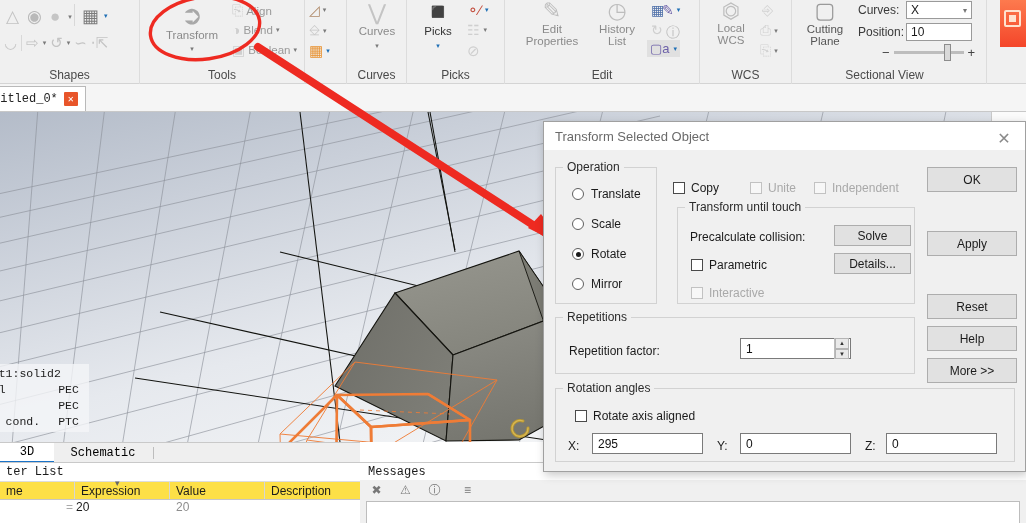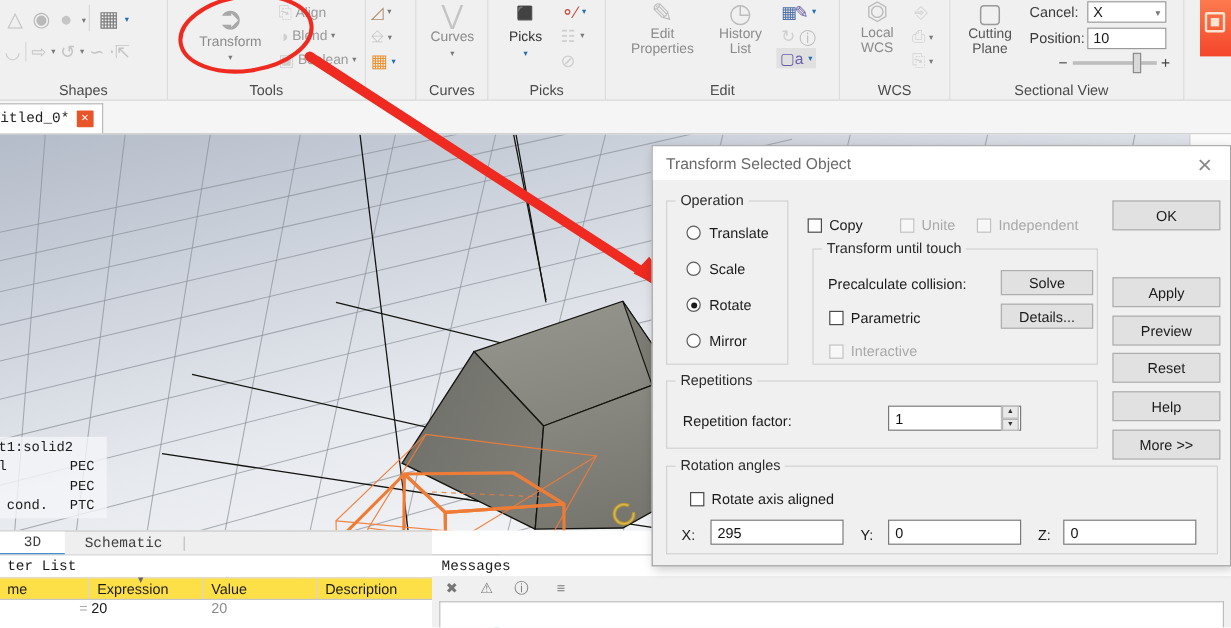--- a/index.html
+++ b/index.html
@@ -102,21 +102,21 @@
   .annot { position: absolute; left: 0; top: 0; pointer-events: none; }
 
   
   .vtabs {
     position: absolute; left: 0; top: 442px; width: 360px; height: 20px;
     background: #efefef; border-top: 1px solid #c9c9c9;
   }
   .vtab {
     position: absolute; top: 0; height: 20px;
     display: flex; align-items: center; justify-content: center;
-    font-family: "Liberation Mono", monospace; font-size: 12px; color: #404040;
+    font-family: "Liberation Mono", monospace; font-size: 12px; color: #000000;
   }
   .vtab.active { background: #ffffff; border-bottom: 2px solid #1a73c8; }
   .vtab-div { position: absolute; top: 4px; width: 1px; height: 12px; background: #bdbdbd; }
 
   
   .paramlist {
     position: absolute; left: 0; top: 462px; width: 416px; height: 61px;
     background: #ffffff; border-top: 1px solid #c9c9c9; border-right: 4px solid #14b8a6;
   }
   .pl-title {
@@ -420,21 +420,21 @@
 
     <div class="rgroup" style="left:792px;width:195px;">
       <div class="rgroup-body">
         <div class="icon-btn big-btn" style="left:4px;top:0;width:58px;">
           <span class="glyph" style="color:#9a9a9a;font-size:22px;">▢</span>
           <span class="lbl" style="color:#555;">Cutting</span>
           <span class="lbl" style="color:#555;">Plane</span>
         </div>
 
         <div class="sv-row" style="left:66px;top:1px;">
-          <span style="width:48px;">Cancel:</span>
+          <span style="width:48px;">Curves:</span>
           <span class="sv-field" style="width:66px;">
             <span>X</span>
             <span class="sv-caret">▾</span>
           </span>
         </div>
 
         <div class="sv-row" style="left:66px;top:23px;">
           <span style="width:48px;">Position:</span>
           <span class="sv-field" style="width:66px;">
             <span>10</span>
@@ -737,19 +737,18 @@
         <span>0</span>
       </div>
       <div class="dlabel" style="left:309px;top:50px;">Z:</div>
       <div class="tfield" style="left:330px;top:44px;width:111px;height:21px;">
         <span>0</span>
       </div>
     </div>
 
     <div class="btn" style="left:383px;top:45px;width:90px;height:25px;">OK</div>
     <div class="btn" style="left:383px;top:109px;width:90px;height:25px;">Apply</div>
-    <div class="btn" style="left:383px;top:141px;width:90px;height:25px;">Preview</div>
     <div class="btn" style="left:383px;top:172px;width:90px;height:25px;">Reset</div>
     <div class="btn" style="left:383px;top:204px;width:90px;height:25px;">Help</div>
     <div class="btn" style="left:383px;top:236px;width:90px;height:25px;">More &gt;&gt;</div>
   </div>
 
 </div>
 
 </body></html>

